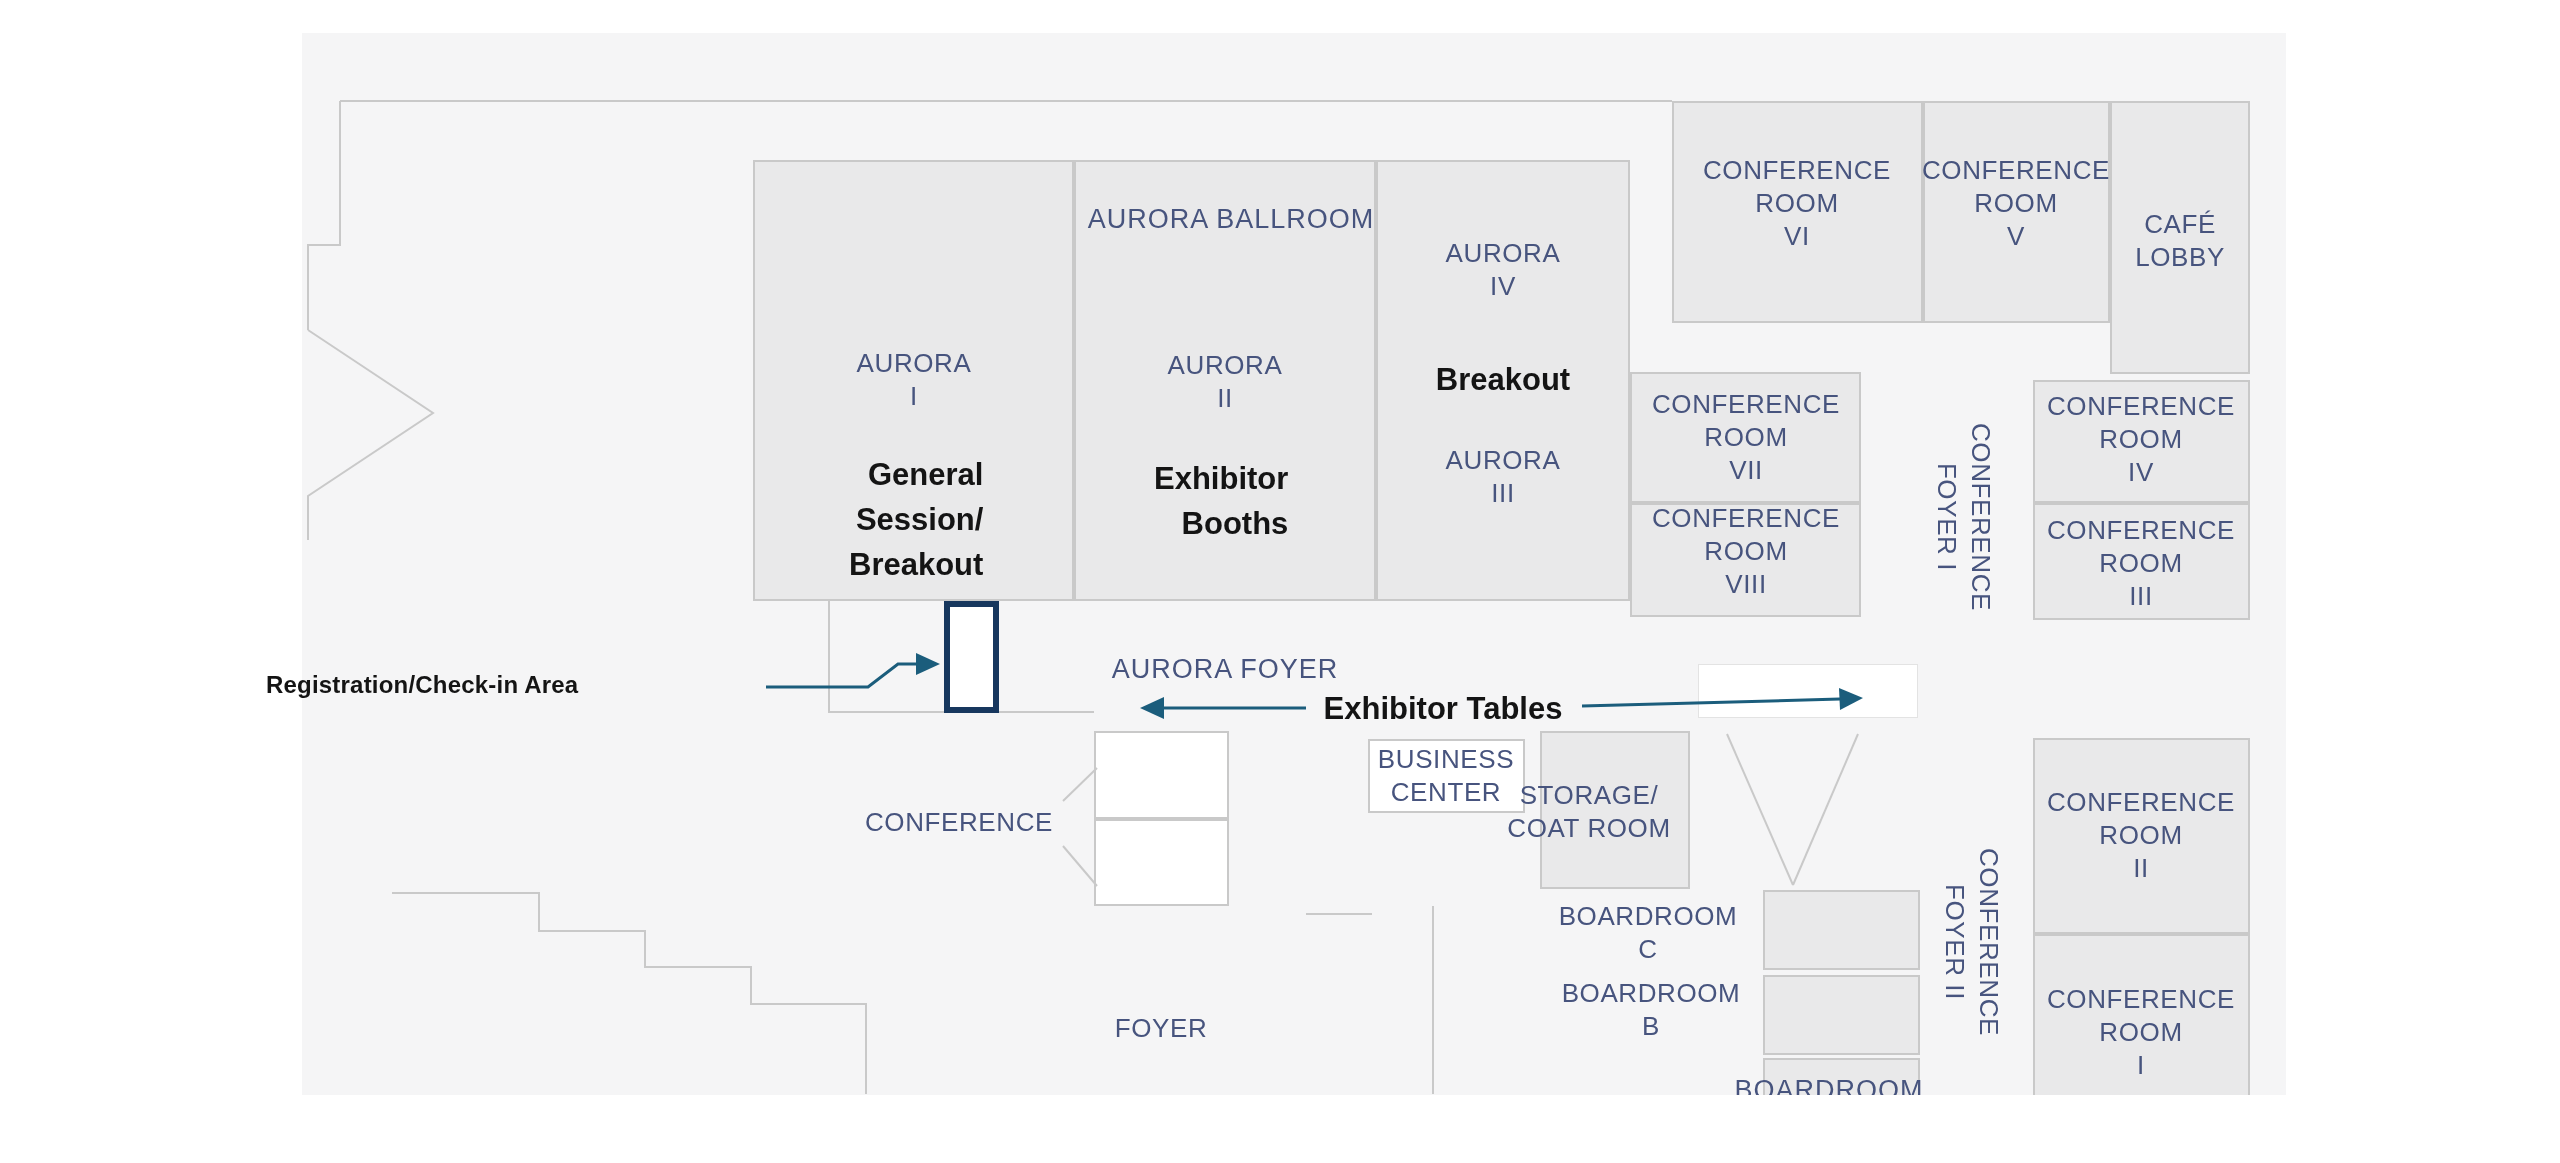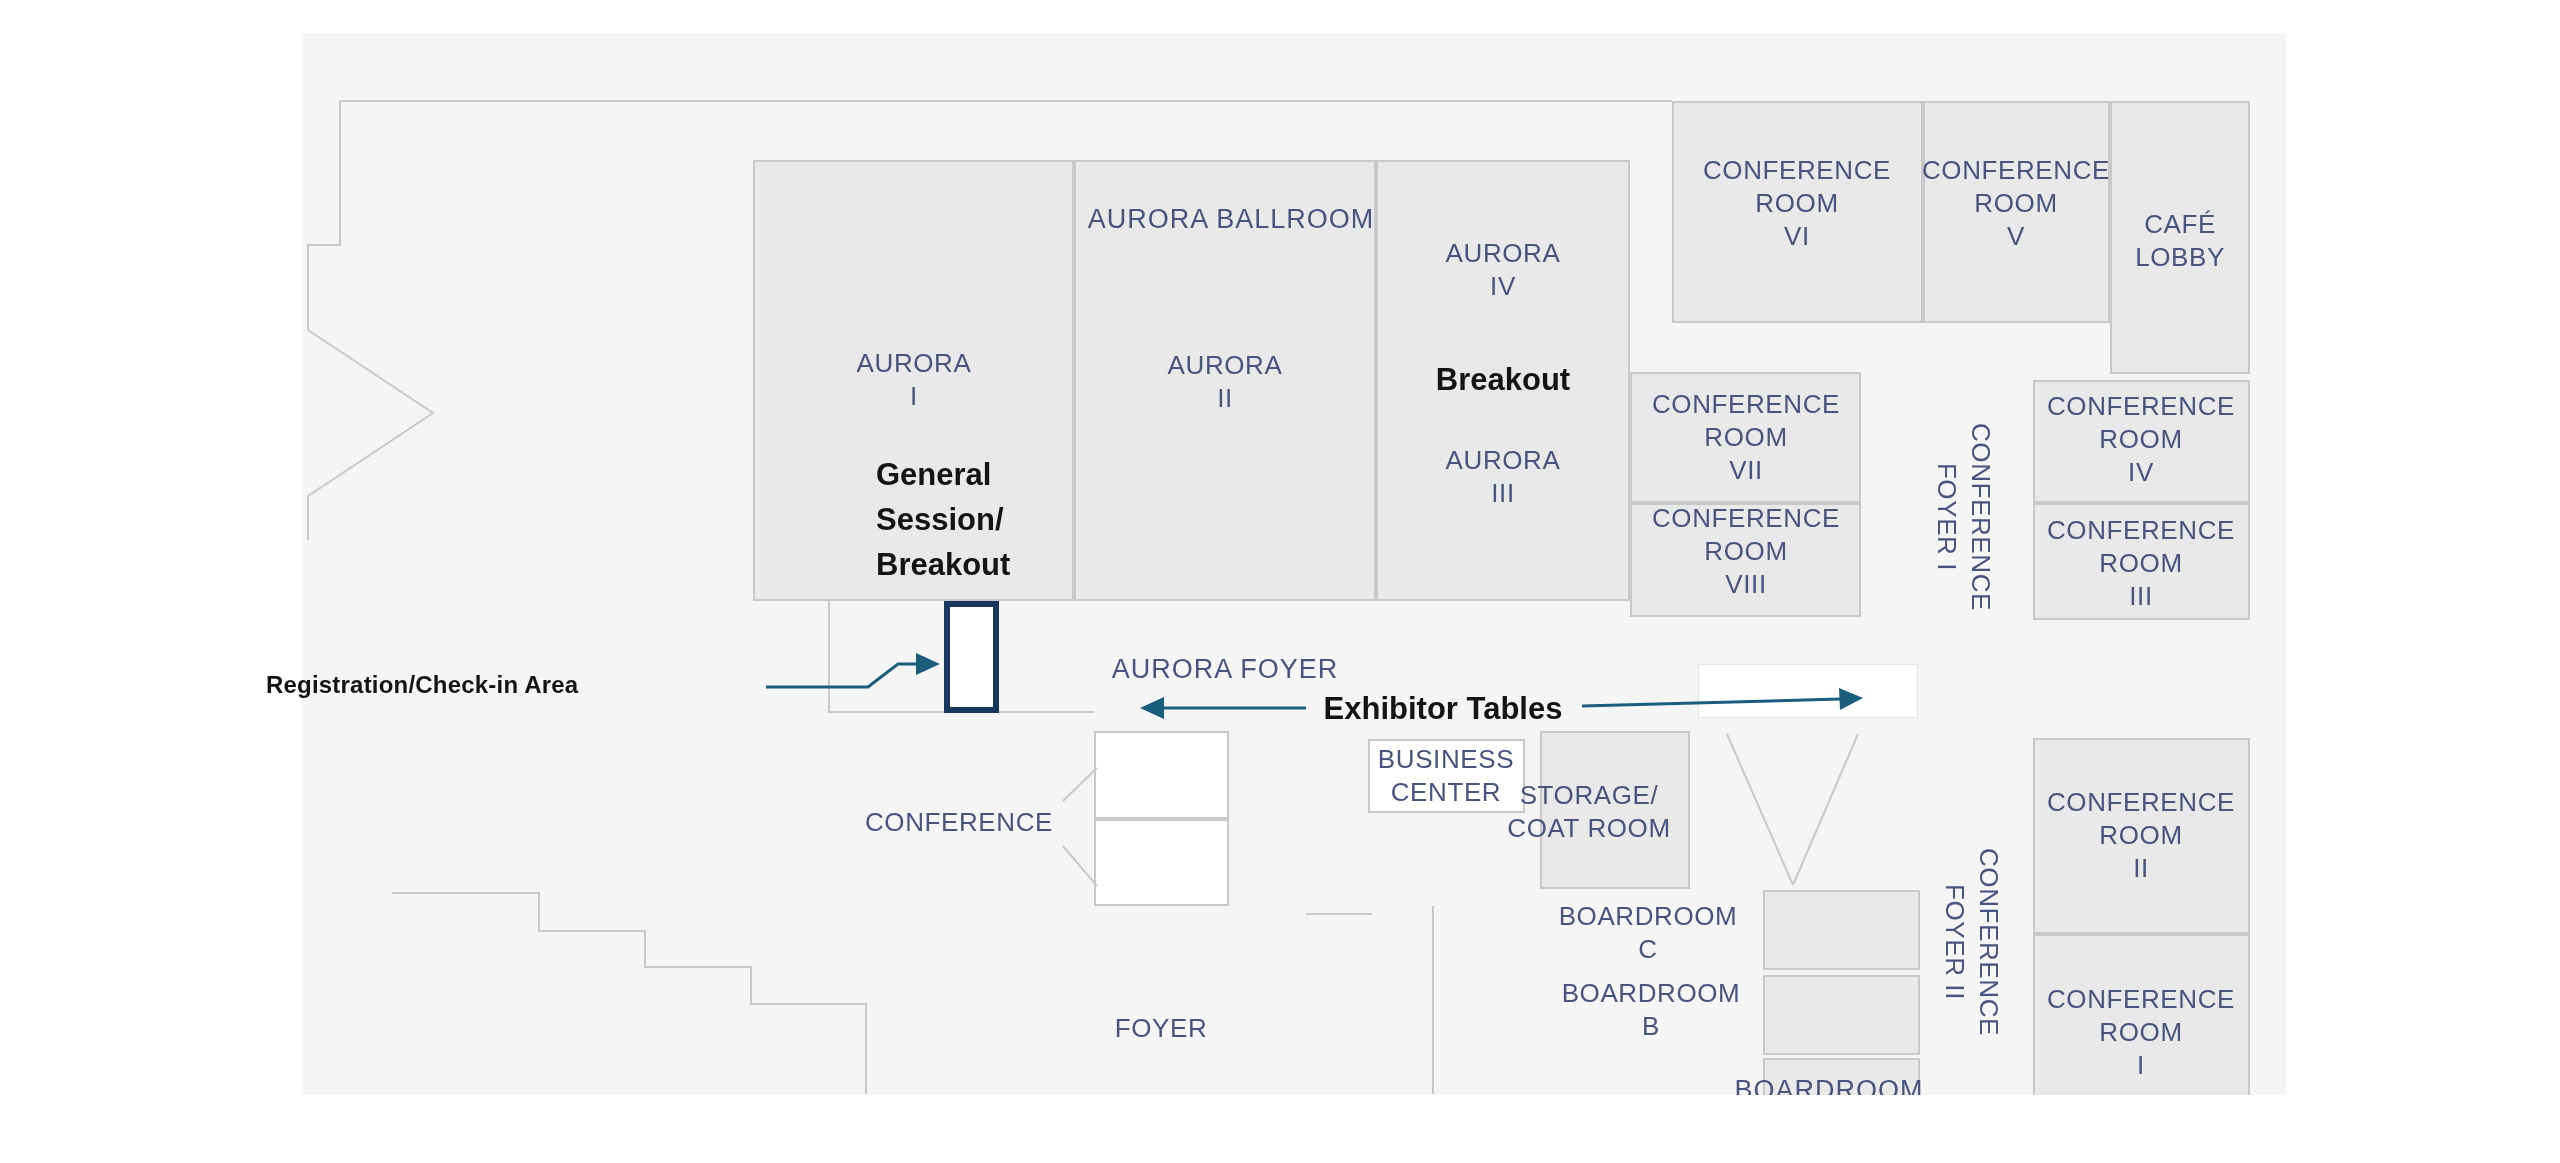--- a/index.html
+++ b/index.html
@@ -54,21 +54,21 @@
     white-space: pre-line;
   }
   .ann {
     position: absolute;
     color: var(--annotation, #141414);
     font-weight: bold;
     font-size: 31px;
     white-space: pre-line;
   }
   .ann-center { transform: translate(-50%, -50%); text-align: center; }
-  .ann-left { line-height: 1.45; text-align: left; margin-left: 27px; }
+  .ann-left { line-height: 1.45; text-align: right; }
   .reg-label { font-size: 24px; transform: translateY(-50%); letter-spacing: 0.2px; }
   svg.overlay { position: absolute; left: 0; top: 0; pointer-events: none; }
   .wall { stroke: var(--room-border, #c9c9c9); stroke-width: 2; fill: none; }
   .arrow-line { stroke: var(--arrow, #1b5d7c); stroke-width: 3; fill: none; }
   .arrow-head { fill: var(--arrow, #1b5d7c); stroke: none; }
 </style>
 </head>
 <body>
 
 <div class="canvas">
@@ -145,20 +145,22 @@
     <div class="lbl" style="left:1839px;top:803px">CONFERENCE
 ROOM
 II</div>
     <div class="lbl" style="left:1839px;top:1000px">CONFERENCE
 ROOM
 I</div>
 
     <div class="ann ann-left" style="left:547px;top:420px">General
 Session/
 Breakout</div>
+    <div class="ann ann-left" style="left:852px;top:424px">Exhibitor
+Booths</div>
     <div class="ann ann-center" style="left:1201px;top:347px">Breakout</div>
     <div class="ann ann-center" style="left:1141px;top:676px">Exhibitor Tables</div>
   </div>
 
   <div class="ann reg-label" style="left:266px;top:685px">Registration/Check-in Area</div>
 
   <svg class="overlay" width="2560" height="1163" viewBox="0 0 2560 1163">
     <g>
       <path class="wall" d="M340,101 H1672"></path>
       <path class="wall" d="M340,101 V245 H308 V330"></path>

